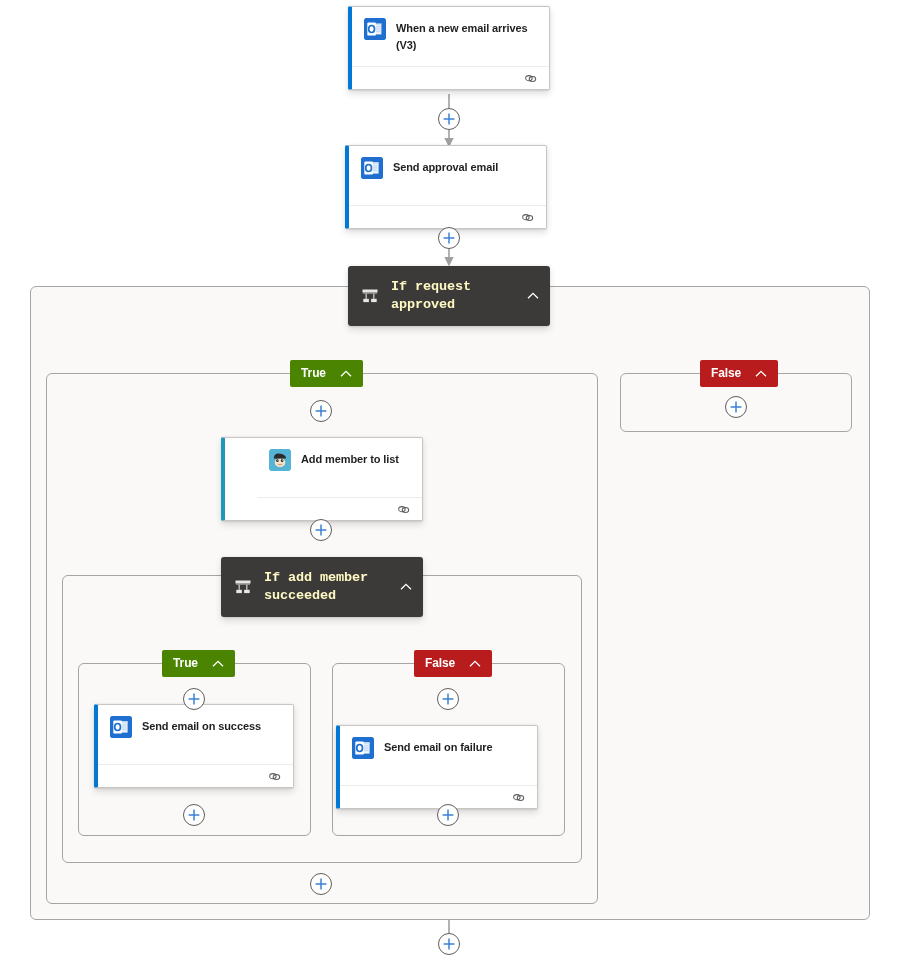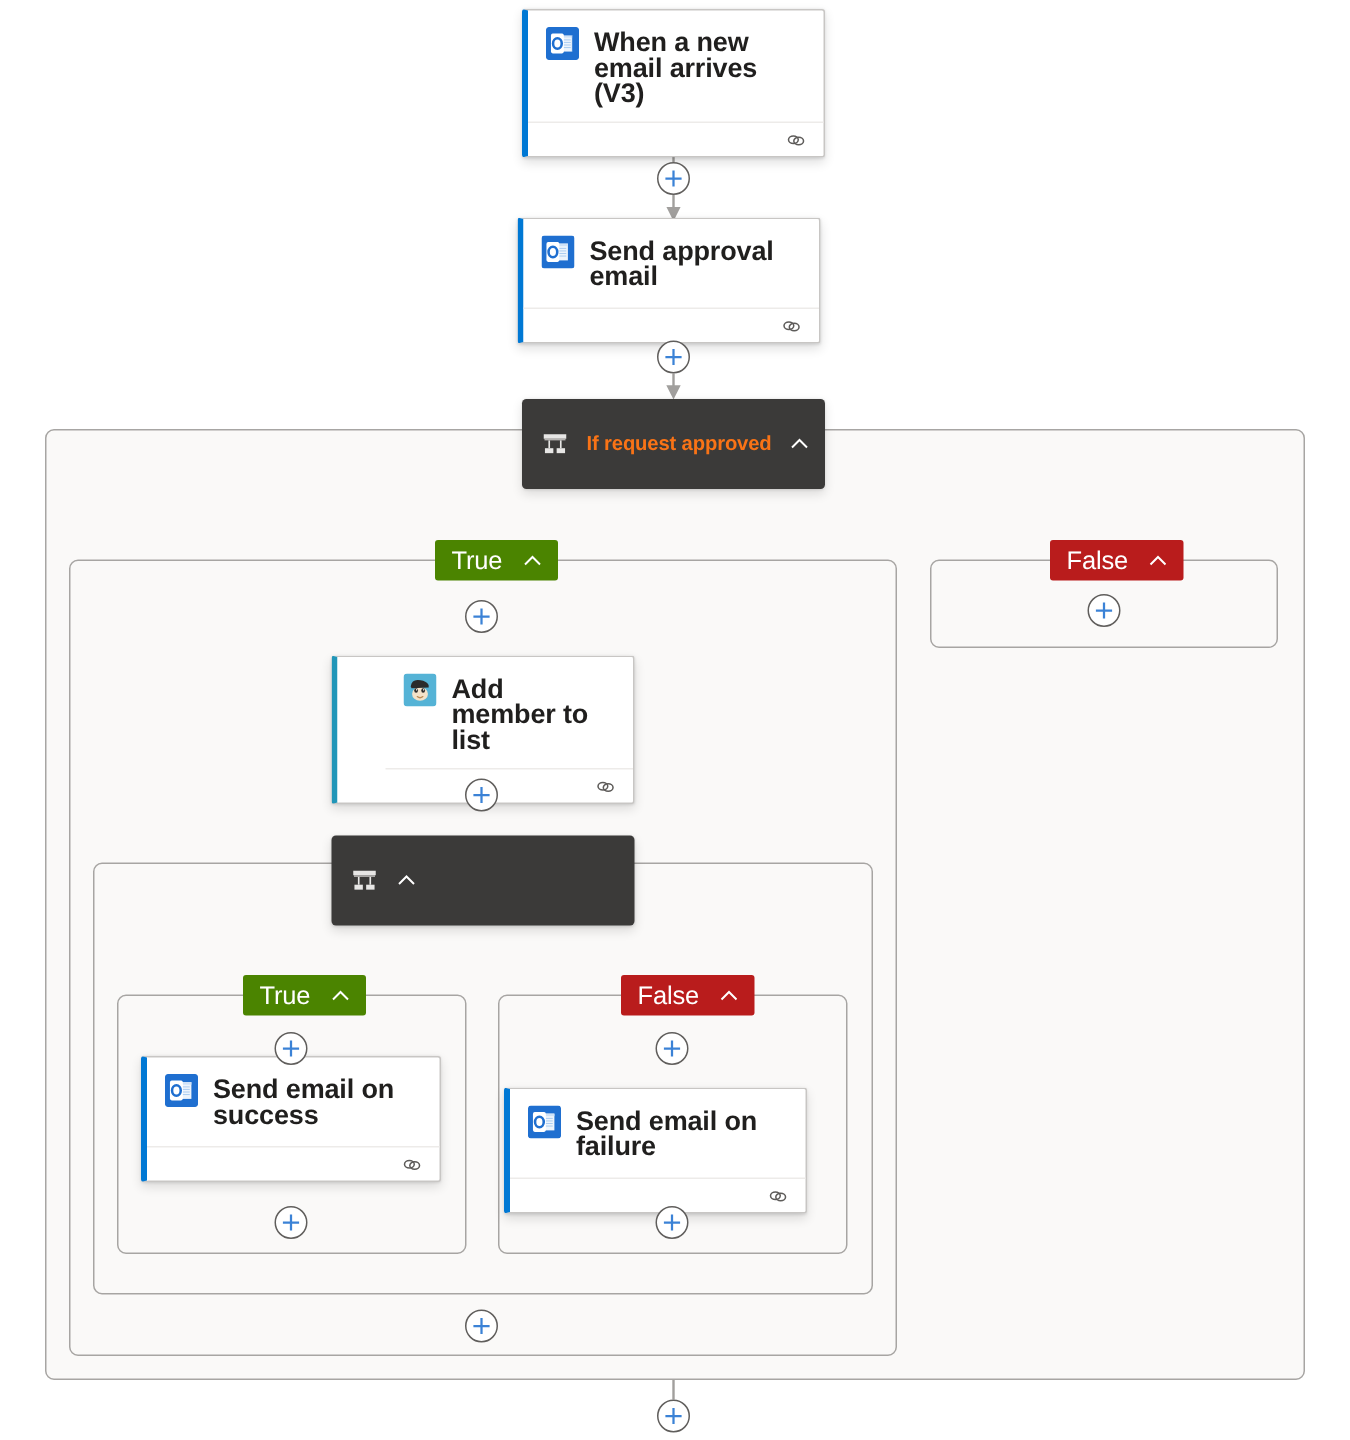--- a/index.html
+++ b/index.html
@@ -64,21 +64,21 @@
   .card.accent-teal { border-left-color: #2196b8; }
 
   .card-head {
     display: flex;
     align-items: flex-start;
     gap: 10px;
     padding: 11px 12px 10px 12px;
     min-height: 38px;
   }
   .card-title {
-    font-size: 18px;
+    font-size: 11px;
     font-weight: 600;
     line-height: 17px;
     color: #201f1e;
     padding-top: 2px;
     letter-spacing: -0.1px;
   }
   .card-foot {
     border-top: 1px solid #edebe9;
     height: 22px;
     display: flex;
@@ -106,46 +106,47 @@
     display: flex;
     align-items: center;
     padding: 10px 10px 10px 12px;
     gap: 11px;
     z-index: 4;
     box-shadow: 0 0.6px 1.8px rgba(0,0,0,0.10), 0 3.2px 7.2px rgba(0,0,0,0.12);
   }
   .cond-icon { width: 20px; height: 20px; flex: 0 0 20px; display: block; }
   .cond-title {
     flex: 1 1 auto;
-    color: #f97316;
+    color: #fef9c3;
     font-size: 13.5px;
     font-weight: 600;
     line-height: 18px;
     letter-spacing: -0.1px;
+    font-family: Liberation Mono, monospace;
   }
   .chev { width: 14px; height: 14px; flex: 0 0 14px; display: block; }
 
   
   .badge {
     position: absolute;
     box-sizing: border-box;
     display: flex;
     align-items: center;
     gap: 13px;
     height: 27px;
     padding: 0 10px 0 11px;
     border-radius: 2px;
     z-index: 5;
   }
   .badge-true  { background: #4b8400; }
   .badge-false { background: #b91c1c; }
   .badge-label {
     color: #ffffff;
-    font-size: 17px;
-    font-weight: 400;
+    font-size: 12px;
+    font-weight: 700;
     line-height: 27px;
     letter-spacing: -0.1px;
   }
 
   
   .plus {
     position: absolute;
     width: 22px; height: 22px;
     border-radius: 50%;
     background: #ffffff;
@@ -321,20 +322,21 @@
 
   <div class="cond" style="left:221px; top:557px; height:60px;">
     <svg class="cond-icon" viewBox="0 0 20 20">
       <rect x="2.5" y="3.5" width="15" height="3" fill="#e7e6e5"></rect>
       <rect x="3" y="6.5" width="14" height="1.1" fill="#b6b4b2"></rect>
       <rect x="5.6" y="7.6" width="1.1" height="5.2" fill="#e7e6e5"></rect>
       <rect x="13.3" y="7.6" width="1.1" height="5.2" fill="#e7e6e5"></rect>
       <rect x="3.3" y="12.8" width="5.6" height="3.3" fill="#e7e6e5"></rect>
       <rect x="11.1" y="12.8" width="5.6" height="3.3" fill="#e7e6e5"></rect>
     </svg>
+    <div class="cond-title">If add member succeeded</div>
     <svg class="chev" viewBox="0 0 14 14">
       <path d="M2 9.3 L7 4.3 L12 9.3" fill="none" stroke="#ffffff" stroke-width="1.3"></path>
     </svg>
   </div>
 
   <div class="badge badge-true" style="left:162px; top:650px;">
     <span class="badge-label">True</span>
     <svg class="chev" viewBox="0 0 14 14">
       <path d="M2 9.3 L7 4.3 L12 9.3" fill="none" stroke="#ffffff" stroke-width="1.3"></path>
     </svg>

